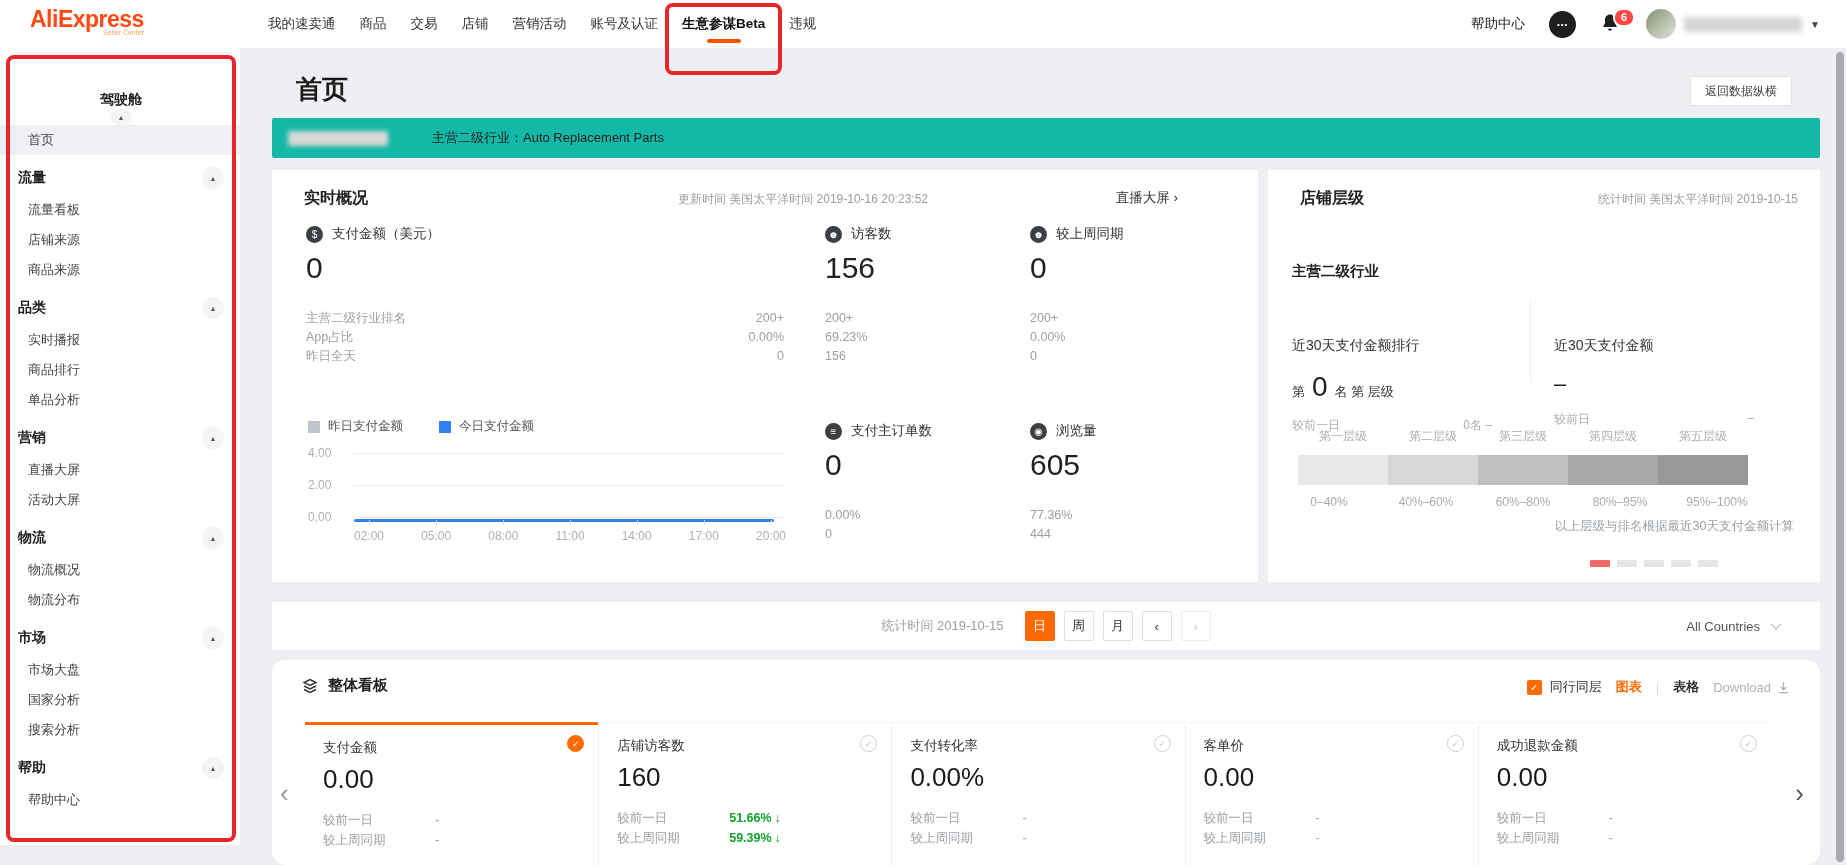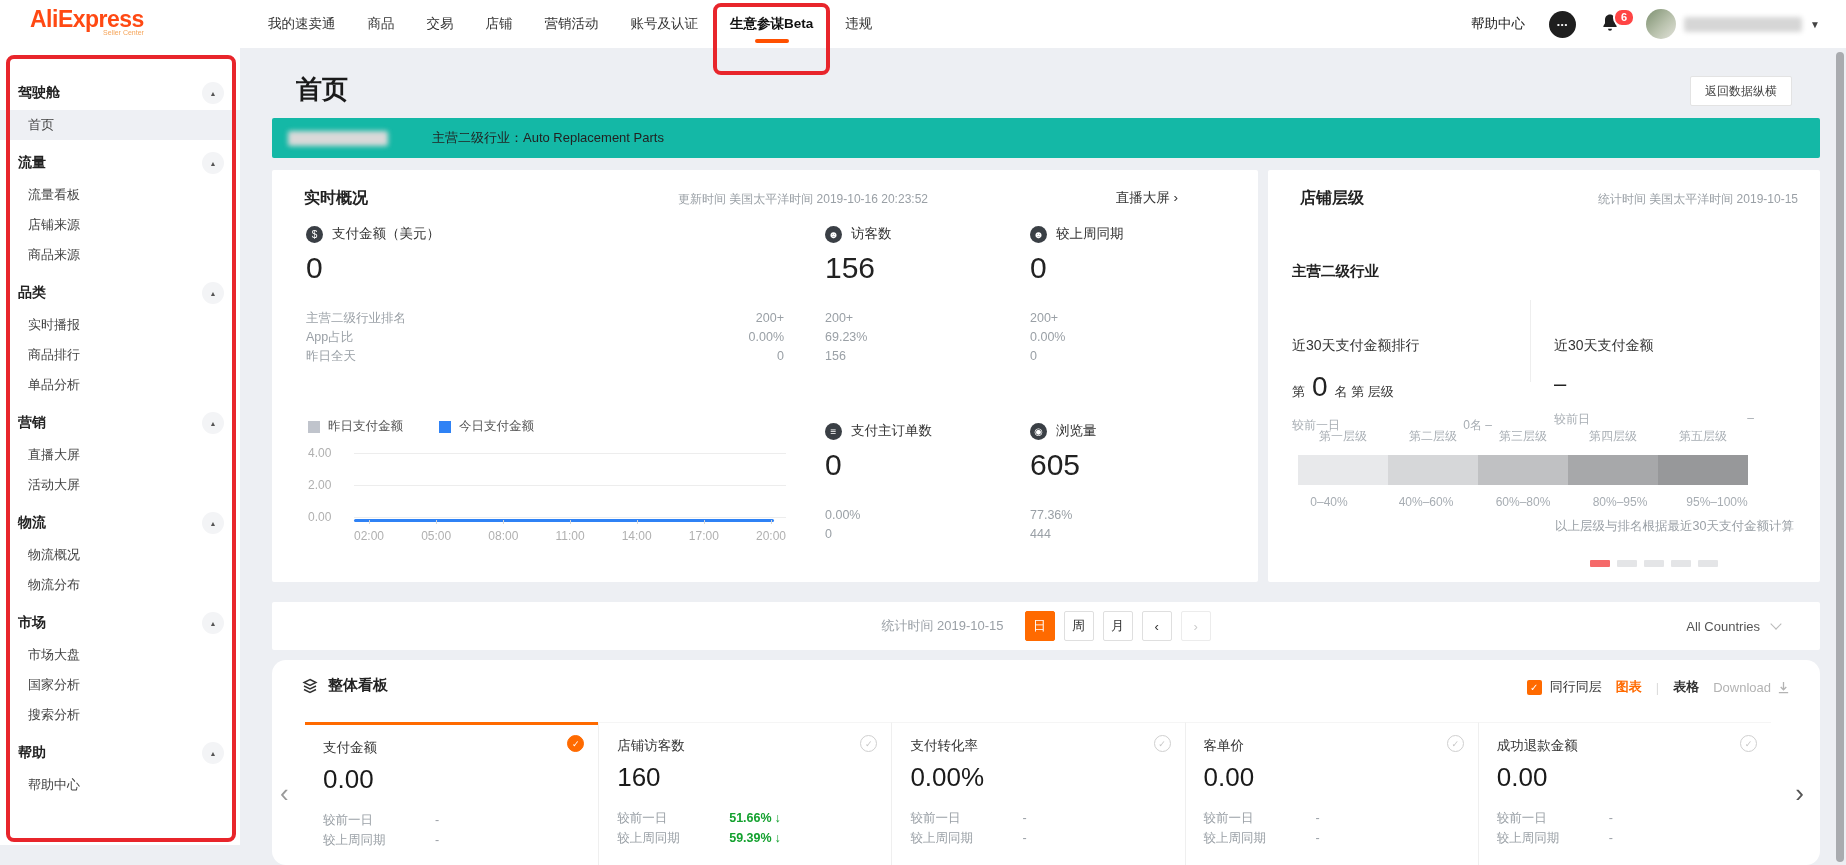--- a/index.html
+++ b/index.html
@@ -4,39 +4,39 @@
 <style>
   * { margin:0; padding:0; box-sizing:border-box; }
   html,body { width:1846px; height:865px; }
   body { position:relative; background:#edeff3; font-family:"Liberation Sans","DejaVu Sans",sans-serif; color:#333; overflow:hidden; }
 
   
   .topbar { position:absolute; left:0; top:0; width:1846px; height:48px; background:#fff; z-index:5; }
   .logo { position:absolute; left:30px; top:7px; cursor:pointer; }
   .logo-main { font-size:23px; font-weight:bold; color:#ff4913; letter-spacing:-0.5px; line-height:24px; }
   .logo-sub { display:block; text-align:right; font-size:7px; color:#f5a55a; margin-top:-2px; }
-  .nav { position:absolute; left:268px; top:0; height:48px; display:flex; align-items:center; gap:32px; }
+  .nav { position:absolute; left:268px; top:0; height:48px; display:flex; align-items:center; gap:24px; }
   .nav-item { position:relative; height:48px; display:flex; align-items:center; font-size:13.5px; color:#333; cursor:pointer; white-space:nowrap; }
   .nav-item.active { font-weight:bold; color:#111; }
   .nav-underline { position:absolute; bottom:5px; left:50%; transform:translateX(-50%); width:34px; height:4px; background:#ff5000; border-radius:2px; }
   .anno-nav { position:absolute; left:-17px; top:3px; right:-17px; height:72px; border:4px solid #e8252b; border-radius:8px; pointer-events:none; z-index:60; }
   .top-right { position:absolute; right:26px; top:0; height:48px; display:flex; align-items:center; gap:24px; }
   .help-link { font-size:13.5px; color:#222; cursor:pointer; }
   .chat-icon { width:27px; height:27px; border-radius:50%; background:#1f1f1f; color:#fff; display:flex; align-items:center; justify-content:center; font-size:8px; letter-spacing:1px; cursor:pointer; }
   .bell-wrap { position:relative; cursor:pointer; width:22px; height:22px; }
   .badge { position:absolute; top:-5px; left:13px; background:#ff4545; color:#fff; font-size:11px; font-weight:bold; border-radius:9px; padding:1px 6px; border:2px solid #fff; line-height:13px; }
   .user-wrap { display:flex; align-items:center; gap:8px; cursor:pointer; }
   .avatar { width:30px; height:30px; border-radius:50%; background:linear-gradient(135deg,#7d9070,#b9c2ad 55%,#e2e2da); }
   .user-blur { width:118px; height:15px; background:#d6d6d6; border-radius:3px; filter:blur(2.5px); }
   .caret { font-size:10px; color:#444; }
 
   
   .sidebar { position:absolute; left:0; top:48px; width:240px; height:797px; background:#fff; padding-top:28px; }
   .sb-sec { height:34px; margin-top:6px; display:flex; align-items:center; justify-content:space-between; padding:0 16px 0 18px; }
-  .sb-sec.first { margin-top:0; }
+  .sb-sec.first { margin-top:15px;flex-direction:column; }
   .sb-sec-title { font-size:14px; font-weight:bold; color:#222; }
   .collapse-btn { width:22px; height:22px; border-radius:50%; background:#f3f4f6; display:flex; align-items:center; justify-content:center; font-size:7px; color:#555; cursor:pointer; }
   .sb-item { height:30px; display:flex; align-items:center; padding-left:28px; font-size:13px; color:#444; cursor:pointer; }
   .sb-item.active { background:#eef0f4; }
   .anno-side { position:absolute; left:6px; top:55px; width:230px; height:787px; border:4px solid #e8252b; border-radius:8px; pointer-events:none; z-index:60; }
 
   .scrollbar-thumb { position:absolute; right:2px; top:52px; width:8px; height:810px; background:#a9abaf; border-radius:4px; z-index:70; cursor:pointer; }
 
   
   .page-title { position:absolute; left:296px; top:72px; font-size:26px; font-weight:bold; color:#1a1a1a; }

